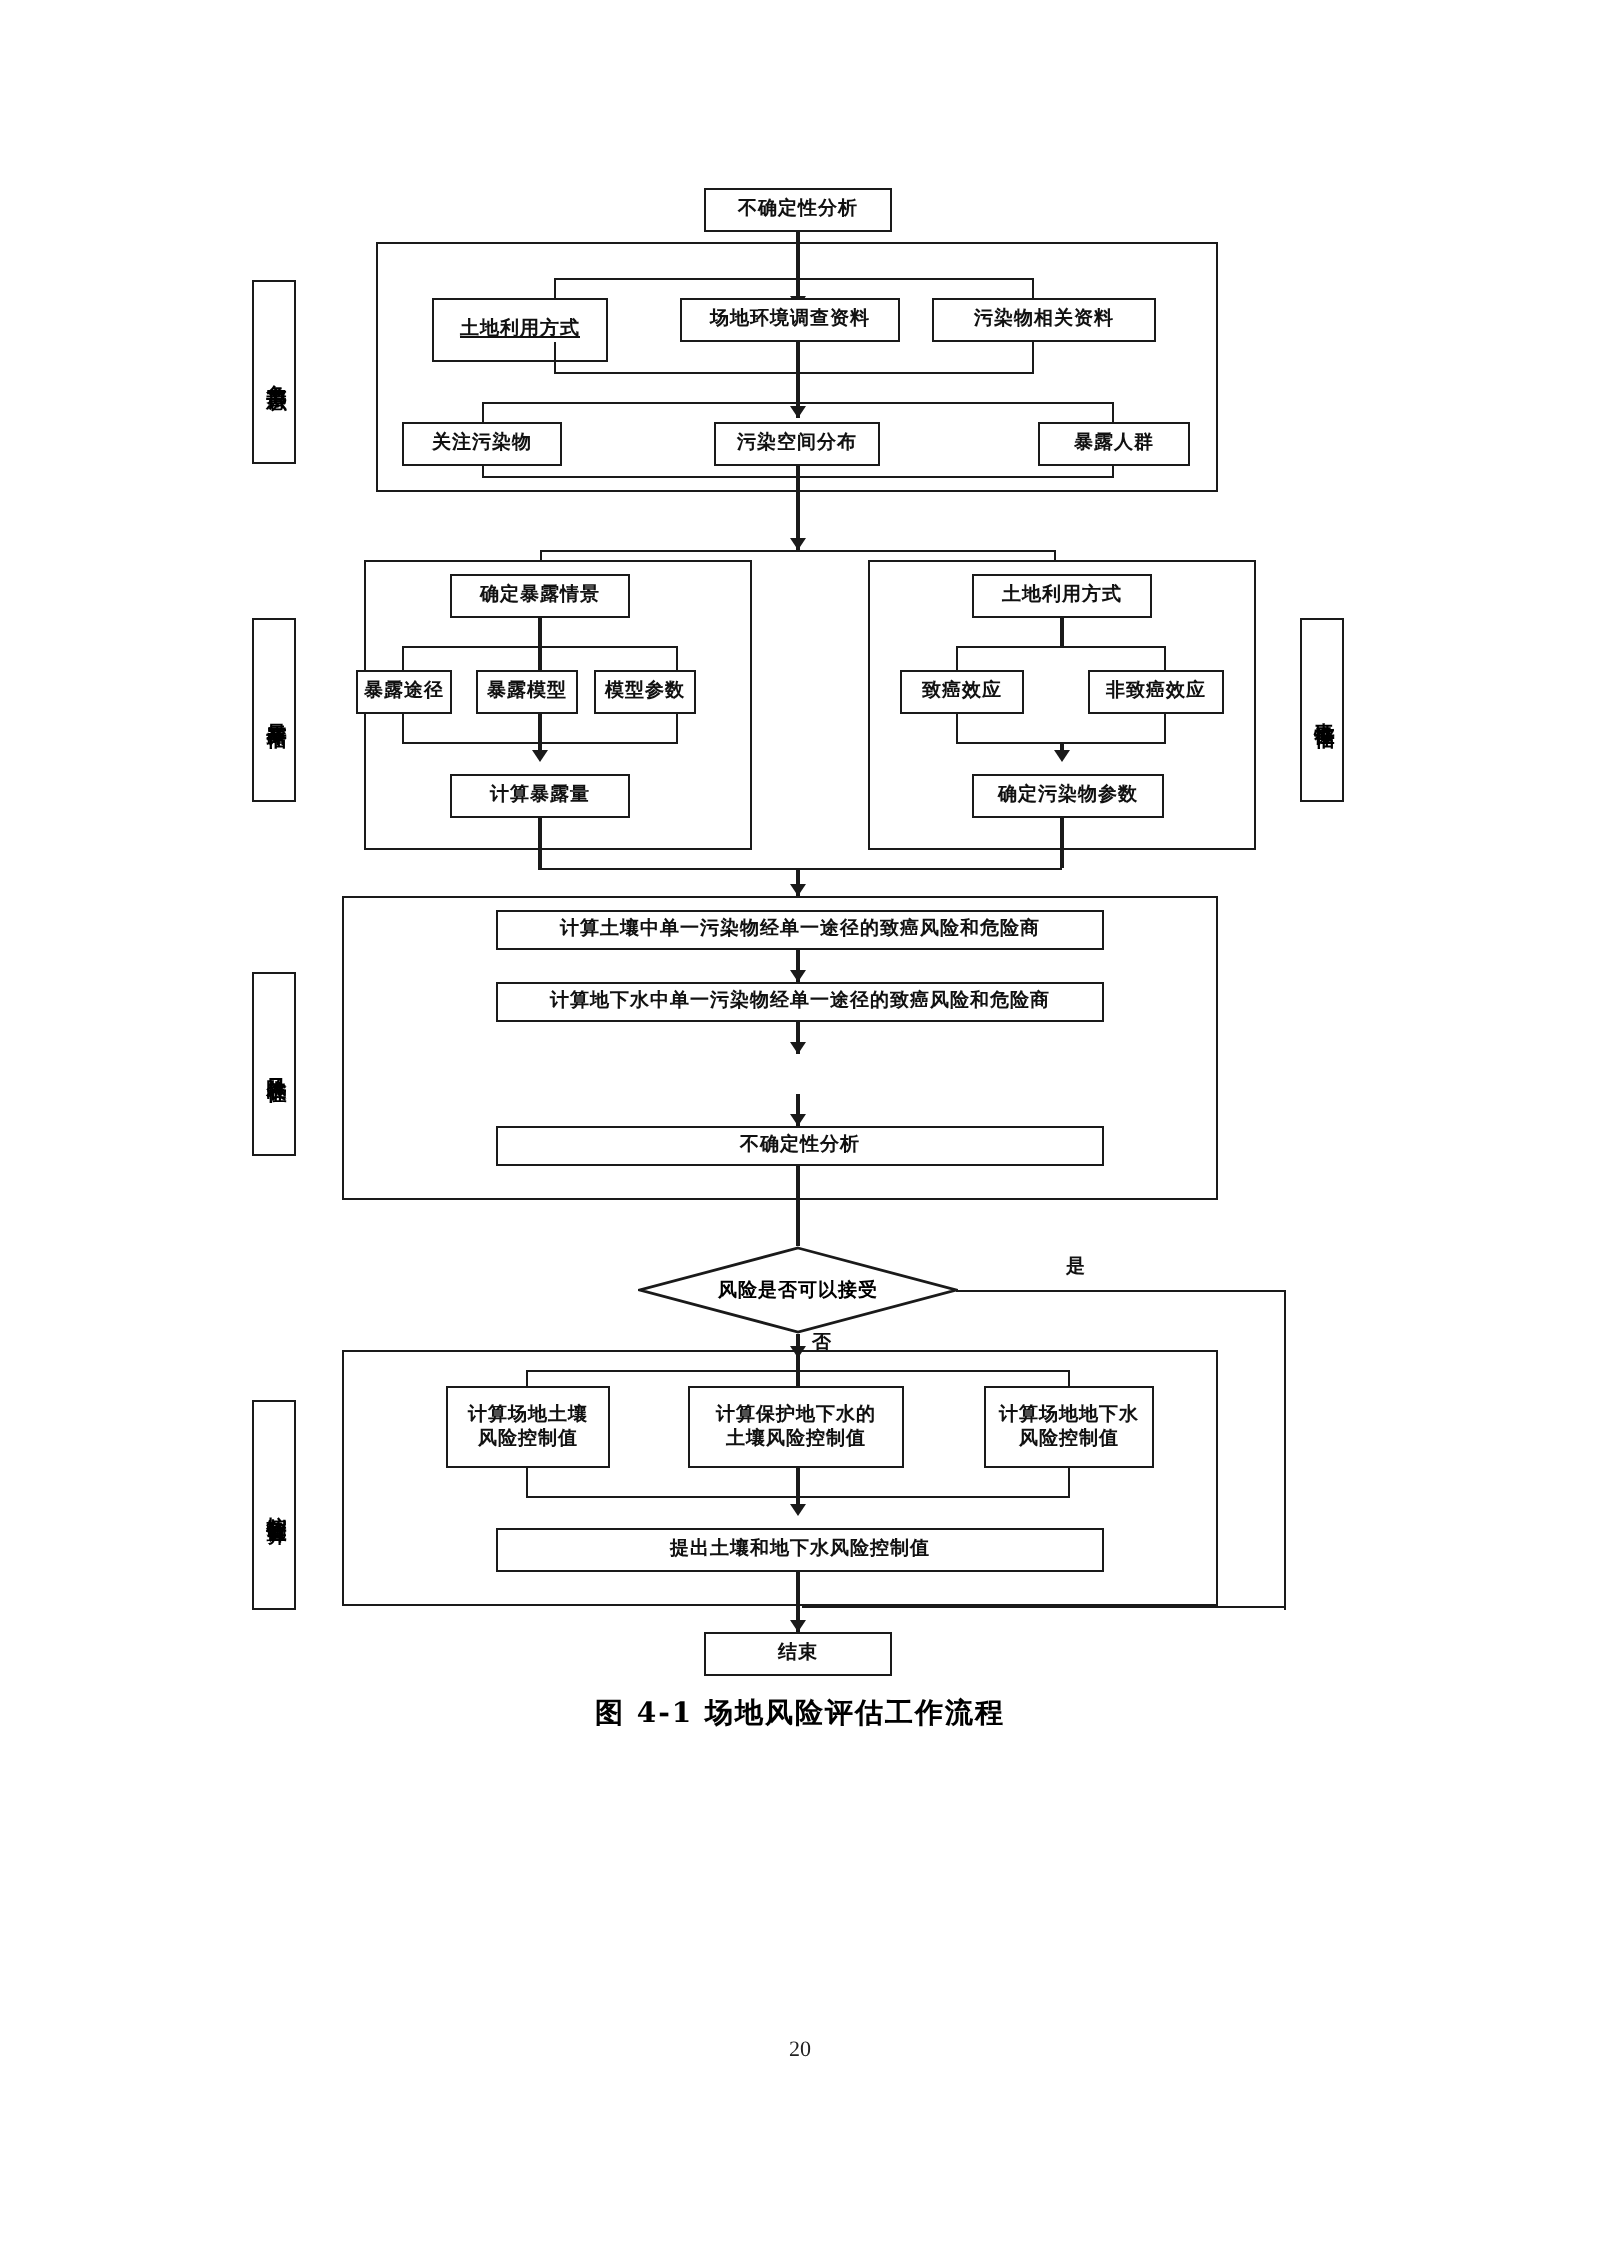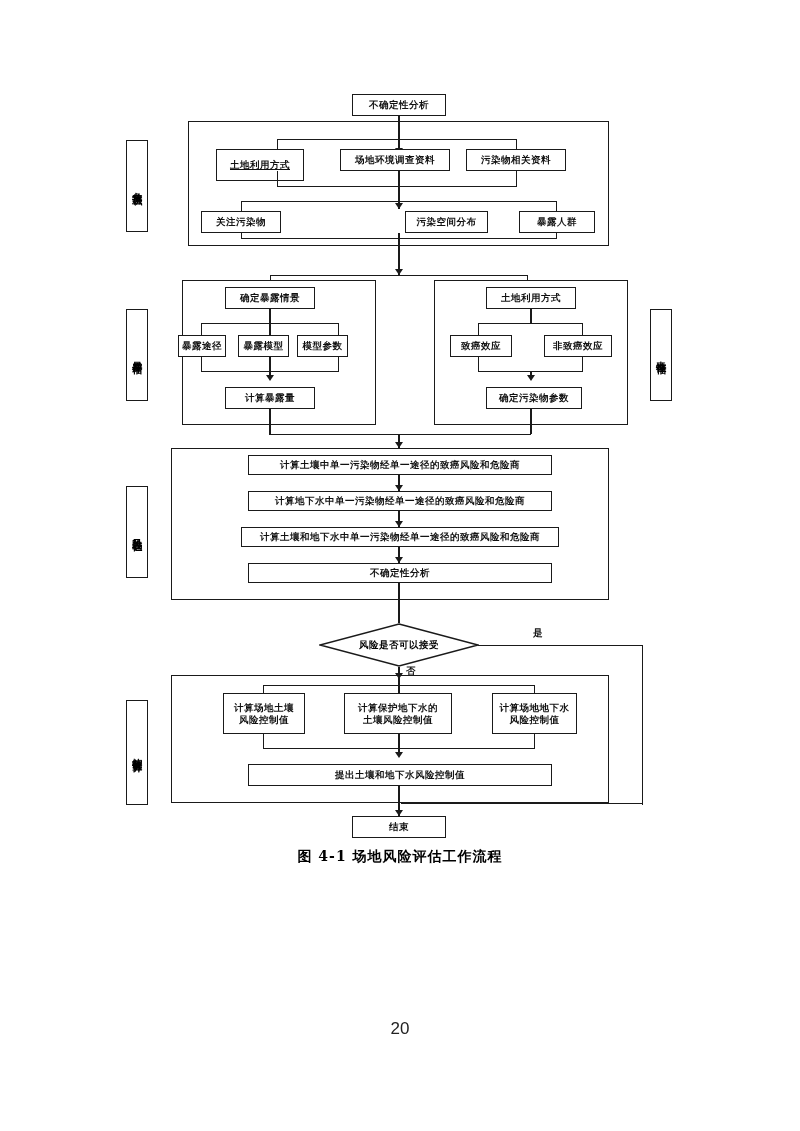--- a/index.html
+++ b/index.html
@@ -68,55 +68,55 @@
   .edgelbl{
     position:absolute;font-size:9.5px;font-weight:600;letter-spacing:.5px;color:#111;
   }
   .caption{
     position:absolute;width:100%;text-align:center;
     font-family:"DejaVu Serif","Liberation Serif",serif;
     font-size:14px;font-weight:700;letter-spacing:1px;color:#000;
   }
   .pagenum{
     position:absolute;width:100%;text-align:center;
-    font-family:Liberation Sans, sans-serif;
-    font-size:17px;color:#222;
+    font-family:Liberation Serif, serif;
+    font-size:11px;color:#222;
   }
 </style>
 </head>
 <body>
 
 <div id="page">
 
   <div class="box" style="left:352px;top:94px;width:94px;height:22px;">不确定性分析</div>
   <div class="ln lnv" style="left:398.4px;top:116px;height:38px;"></div>
   <div class="arw" style="left:395px;top:148px;"></div>
 
   <div class="stage" style="left:126px;top:140px;width:22px;height:92px;">危害意识</div>
 
   <div class="group" style="left:188px;top:121px;width:421px;height:125px;"></div>
 
   <div class="box" style="left:216px;top:149px;width:88px;height:32px;text-decoration:underline;">土地利用方式</div>
   <div class="box" style="left:340px;top:149px;width:110px;height:22px;">场地环境调查资料</div>
-  <div class="box" style="left:466px;top:149px;width:100px;height:22px;">污染物相关资料</div>
+  <div class="box" style="left:466px;top:149px;width:112px;height:22px;">污染物相关资料</div>
 
   <div class="ln lnh" style="left:277px;top:139px;width:240px;"></div>
   <div class="ln lnv" style="left:277px;top:139px;height:10px;"></div>
   <div class="ln lnv" style="left:516px;top:139px;height:10px;"></div>
 
   <div class="ln lnh" style="left:277px;top:186px;width:240px;"></div>
   <div class="ln lnv" style="left:277px;top:171px;height:15px;"></div>
   <div class="ln lnv" style="left:516px;top:171px;height:15px;"></div>
 
   <div class="ln lnv" style="left:398.4px;top:139px;height:10px;"></div>
   <div class="ln lnv" style="left:398.4px;top:171px;height:38px;"></div>
   <div class="arw" style="left:395px;top:203px;"></div>
 
   <div class="box" style="left:201px;top:211px;width:80px;height:22px;">关注污染物</div>
-  <div class="box" style="left:357px;top:211px;width:83px;height:22px;margin-left:48px;">污染空间分布</div>
+  <div class="box" style="left:357px;top:211px;width:83px;height:22px;">污染空间分布</div>
   <div class="box" style="left:519px;top:211px;width:76px;height:22px;">暴露人群</div>
 
   <div class="ln lnh" style="left:241px;top:201px;width:316px;"></div>
   <div class="ln lnv" style="left:241px;top:201px;height:10px;"></div>
   <div class="ln lnv" style="left:556px;top:201px;height:10px;"></div>
 
   <div class="ln lnh" style="left:241px;top:238px;width:316px;"></div>
   <div class="ln lnv" style="left:241px;top:233px;height:5px;"></div>
   <div class="ln lnv" style="left:556px;top:233px;height:5px;"></div>
   <div class="ln lnv" style="left:398.4px;top:233px;height:5px;"></div>
@@ -187,21 +187,20 @@
   <div class="group" style="left:171px;top:448px;width:438px;height:152px;"></div>
 
   <div class="box" style="left:248px;top:455px;width:304px;height:20px;">计算土壤中单一污染物经单一途径的致癌风险和危险商</div>
   <div class="ln lnv" style="left:398.4px;top:475px;height:16px;"></div>
   <div class="arw" style="left:395px;top:485px;"></div>
 
   <div class="box" style="left:248px;top:491px;width:304px;height:20px;">计算地下水中单一污染物经单一途径的致癌风险和危险商</div>
   <div class="ln lnv" style="left:398.4px;top:511px;height:16px;"></div>
   <div class="arw" style="left:395px;top:521px;"></div>
 
-  <div class="box" style="left:241px;top:527px;width:318px;height:20px;">计算土壤和地下水中单一污染物经单一途径的致癌风险和危险商</div>
   <div class="ln lnv" style="left:398.4px;top:547px;height:16px;"></div>
   <div class="arw" style="left:395px;top:557px;"></div>
 
   <div class="box" style="left:248px;top:563px;width:304px;height:20px;">不确定性分析</div>
 
   <div class="ln lnv" style="left:398.4px;top:583px;height:40px;"></div>
 
   <div class="diamond" style="left:319px;top:623px;width:160px;height:44px;">
     <svg width="160" height="44" viewBox="0 0 160 44" aria-hidden="true">
       <polygon points="80,1 159,22 80,43 1,22" fill="#ffffff" stroke="#1a1a1a" stroke-width="1.4"></polygon>

